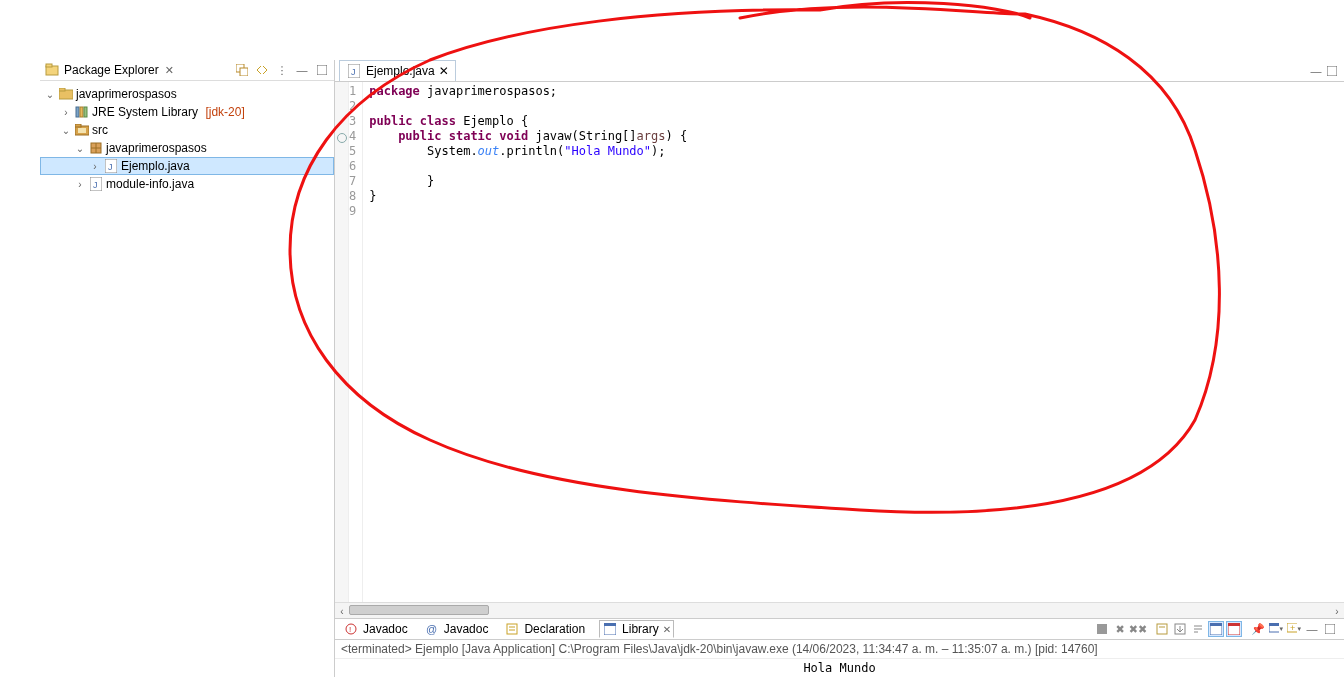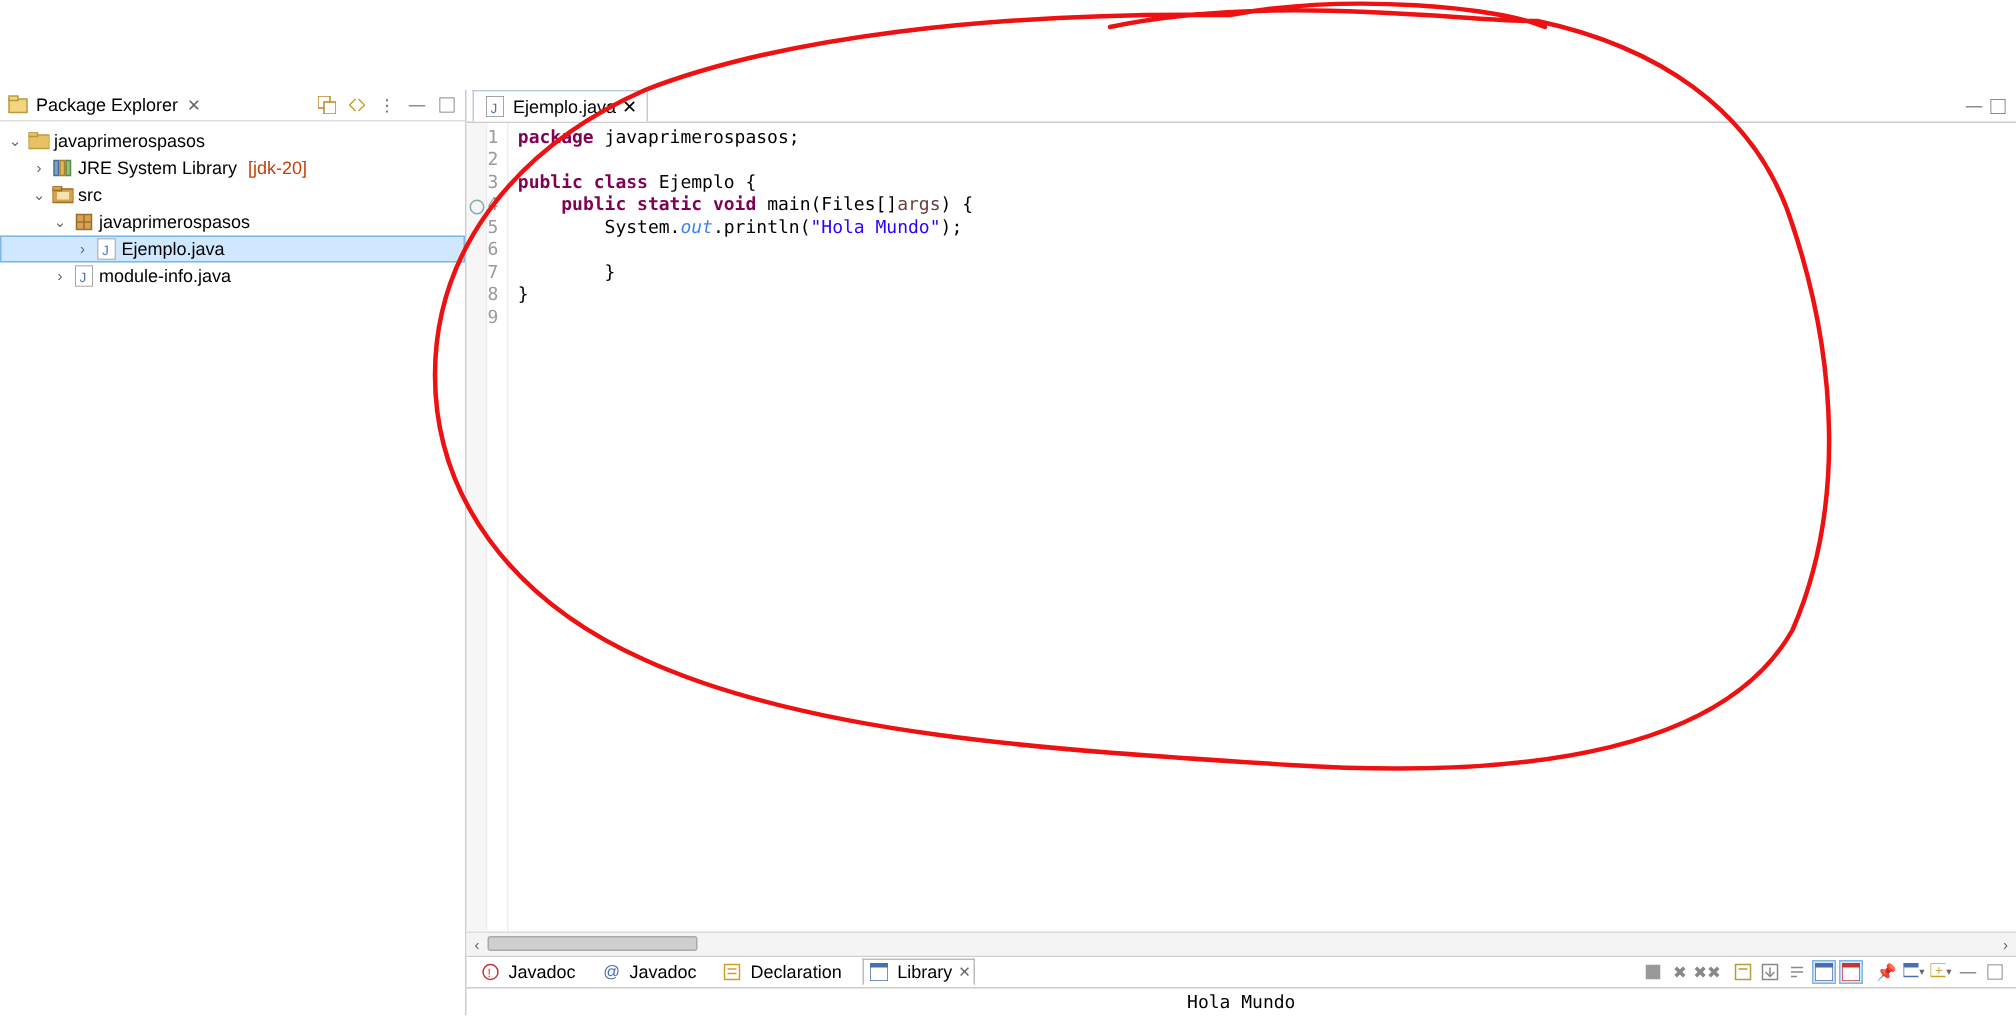--- a/index.html
+++ b/index.html
@@ -8,24 +8,25 @@
   font-size: 12px;
   background: #fff;
   width: 1344px;
   height: 677px;
   overflow: hidden;
   position: relative;
   color: #000;
 }
 .workbench { display: flex; height: 100%; padding-top: 60px; }
 .sidebar {
-  width: 311px;
+  width: 335px;
   border-right: 1px solid #ccc;
   display: flex;
   flex-direction: column;
+  padding-left: 40px;
 }
 .view-hdr {
   display: flex;
   align-items: center;
   padding: 2px 4px;
   border-bottom: 1px solid #ddd;
   gap: 4px;
 }
 .view-hdr .title { font-size: 12px; }
 .view-hdr .close-x { margin-left: 2px; color: #666; font-size: 11px; cursor: pointer; }
@@ -248,21 +249,21 @@
           <div class="gl ann">4</div>
           <div class="gl">5</div>
           <div class="gl">6</div>
           <div class="gl">7</div>
           <div class="gl">8</div>
           <div class="gl">9</div>
         </div>
       <div class="code" id="code"><span><span class="kw">package </span><span>javaprimerospasos;</span></span>
 <span><span></span></span>
 <span><span class="kw">public class </span><span>Ejemplo {</span></span>
-<span><span>    </span><span class="kw">public static void </span><span>main(Files[]</span><span class="id">args</span><span>) {</span></span>
+<span><span>    </span><span class="kw">public static void </span><span>javaw(String[]</span><span class="id">args</span><span>) {</span></span>
 <span><span>        System.</span><span class="it">out</span><span>.println(</span><span class="str">"Hola Mundo"</span><span>);</span></span>
 <span><span></span></span>
 <span><span>        }</span></span>
 <span><span>}</span></span>
 <span class="cur-line"><span></span></span>
 </div>
     </div>
     <div class="hscroll">
       <span class="arr-l">‹</span>
       <div class="thumb"></div>
@@ -359,20 +360,21 @@
             <span style="font-size:7px;color:#666">▾</span>
           </span>
         <span class="tb-icon" style="color:#666">—</span>
         <span class="tb-icon">
             <svg width="10" height="10">
               <rect x="0" y="0" width="10" height="10" fill="none" stroke="#666"></rect>
             </svg>
           </span>
       </div>
     </div>
+    <div class="console-hdr">&lt;terminated&gt; Ejemplo [Java Application] C:\Program Files\Java\jdk-20\bin\javaw.exe (14/06/2023, 11:34:47 a. m. – 11:35:07 a. m.) [pid: 14760]</div>
     <div class="console-out">Hola Mundo</div>
   </div>
 </div>
 
 <svg class="anno" width="1344" height="677">
   <path d="M 820 10
            C 900 -5, 1000 5, 1030 18
            M 740 18
            C 850 -5, 980 15, 1025 14
            M 1025 14

